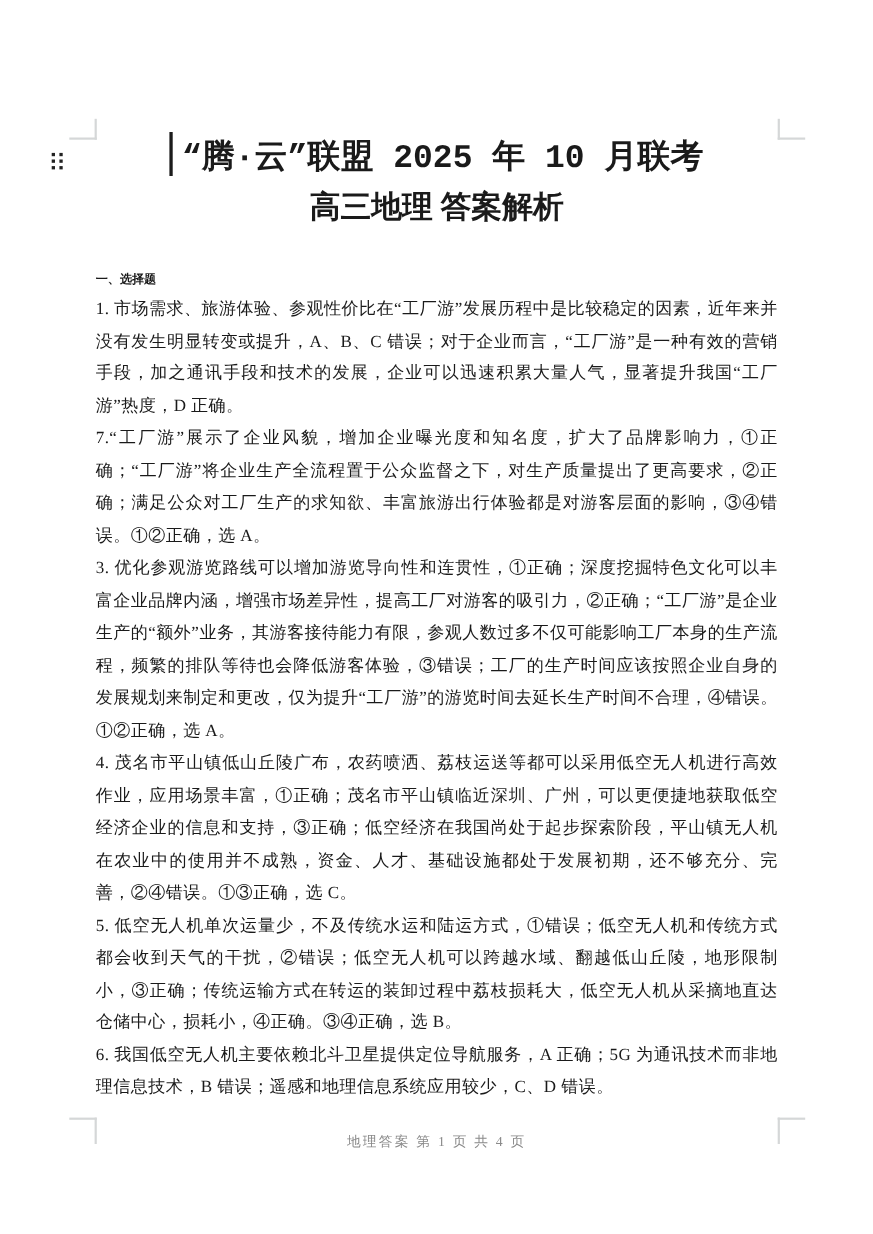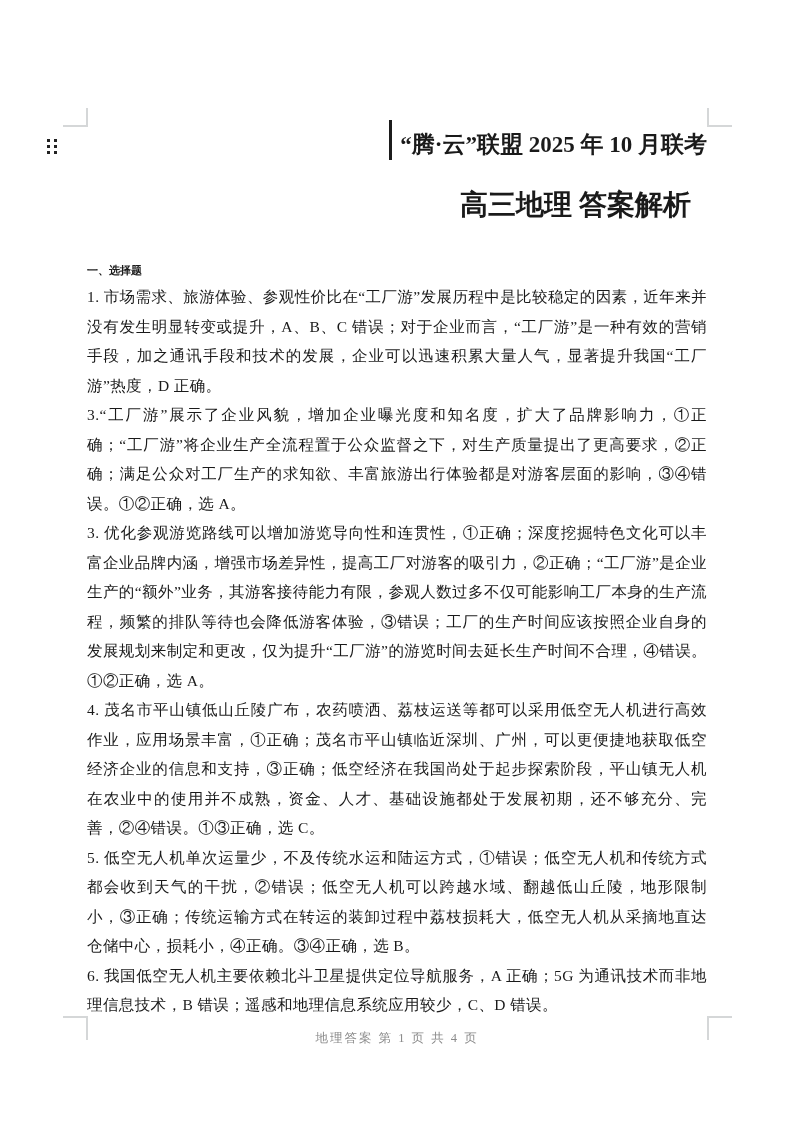--- a/index.html
+++ b/index.html
@@ -33,30 +33,31 @@
     column-gap: 4px; row-gap: 3px;
     cursor: move;
   }
   .drag-handle i { display: block; width: 3px; height: 3px; background: #222; }
 
   .content {
     position: absolute; left: 87px; top: 120px; width: 620px;
   }
 
   .title1 {
-    margin: 0; text-align: right;
-    font-size: 23px; line-height: 46px; font-weight: 700;
+    margin: 0; text-align: center;
+    font-size: 30px; line-height: 46px; font-weight: 700;
     white-space: nowrap;
+    font-family: Liberation Mono, monospace;
   }
   .cursor-bar {
     display: inline-block; width: 3px; height: 40px;
     background: #1c1c1c; vertical-align: -8px; margin-right: 8px;
   }
   .title2 {
-    margin: 16px; text-align: right;
+    margin: 0; text-align: center;
     font-size: 28px; line-height: 42px; font-weight: 700;
   }
 
   .section-heading {
     margin: 32px 0 0 0;
     font-size: 11px; line-height: 24px; font-weight: 700;
   }
 
   .answers {
     margin: 6px 0 0 0;
@@ -102,21 +103,21 @@
   <div class="content">
 
     <h1 class="title1"><span class="cursor-bar"></span><span>“腾·云”联盟 2025 年 10 月联考</span></h1>
 
     <h1 class="title2">高三地理 答案解析</h1>
 
     <h2 class="section-heading">一、选择题</h2>
 
 
     <p class="para">1. 市场需求、旅游体验、参观性价比在“工厂游”发展历程中是比较稳定的因素，近年来并没有发生明显转变或提升，A、B、C 错误；对于企业而言，“工厂游”是一种有效的营销手段，加之通讯手段和技术的发展，企业可以迅速积累大量人气，显著提升我国“工厂游”热度，D 正确。</p>
-    <p class="para">3.“工厂游”展示了企业风貌，增加企业曝光度和知名度，扩大了品牌影响力，①正确；“工厂游”将企业生产全流程置于公众监督之下，对生产质量提出了更高要求，②正确；满足公众对工厂生产的求知欲、丰富旅游出行体验都是对游客层面的影响，③④错误。①②正确，选 A。</p>
+    <p class="para">7.“工厂游”展示了企业风貌，增加企业曝光度和知名度，扩大了品牌影响力，①正确；“工厂游”将企业生产全流程置于公众监督之下，对生产质量提出了更高要求，②正确；满足公众对工厂生产的求知欲、丰富旅游出行体验都是对游客层面的影响，③④错误。①②正确，选 A。</p>
     <p class="para">3. 优化参观游览路线可以增加游览导向性和连贯性，①正确；深度挖掘特色文化可以丰富企业品牌内涵，增强市场差异性，提高工厂对游客的吸引力，②正确；“工厂游”是企业生产的“额外”业务，其游客接待能力有限，参观人数过多不仅可能影响工厂本身的生产流程，频繁的排队等待也会降低游客体验，③错误；工厂的生产时间应该按照企业自身的发展规划来制定和更改，仅为提升“工厂游”的游览时间去延长生产时间不合理，④错误。①②正确，选 A。</p>
 
 
     <p class="para">4. 茂名市平山镇低山丘陵广布，农药喷洒、荔枝运送等都可以采用低空无人机进行高效作业，应用场景丰富，①正确；茂名市平山镇临近深圳、广州，可以更便捷地获取低空经济企业的信息和支持，③正确；低空经济在我国尚处于起步探索阶段，平山镇无人机在农业中的使用并不成熟，资金、人才、基础设施都处于发展初期，还不够充分、完善，②④错误。①③正确，选 C。</p>
     <p class="para">5. 低空无人机单次运量少，不及传统水运和陆运方式，①错误；低空无人机和传统方式都会收到天气的干扰，②错误；低空无人机可以跨越水域、翻越低山丘陵，地形限制小，③正确；传统运输方式在转运的装卸过程中荔枝损耗大，低空无人机从采摘地直达仓储中心，损耗小，④正确。③④正确，选 B。</p>
     <p class="para">6. 我国低空无人机主要依赖北斗卫星提供定位导航服务，A 正确；5G 为通讯技术而非地理信息技术，B 错误；遥感和地理信息系统应用较少，C、D 错误。</p>
 
   </div>
 
   <div class="footer">地理答案 第 1 页 共 4 页</div>

